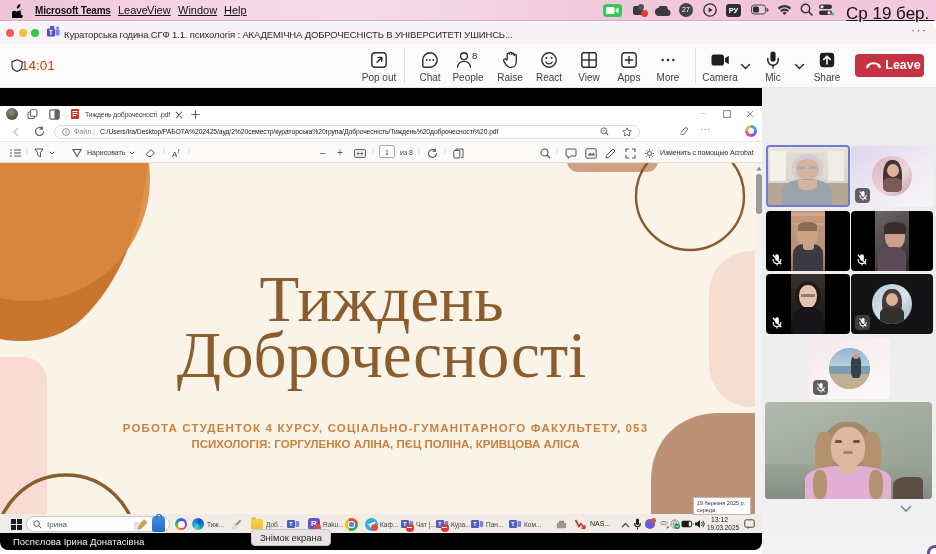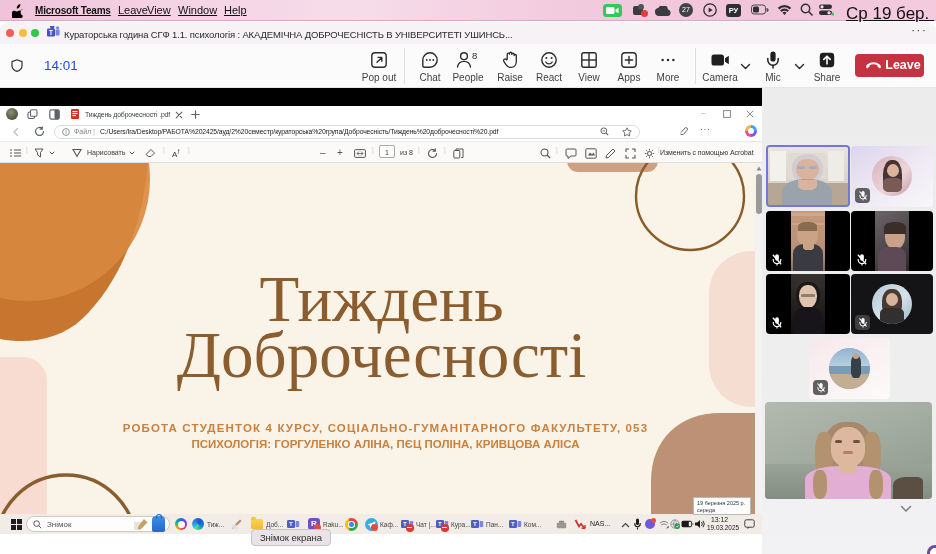--- a/index.html
+++ b/index.html
@@ -112,21 +112,21 @@
         <circle cx="5.2" cy="0.9" r="2.2" fill="#4b53bc"></circle>
         <text x="4" y="8.6" font-size="6.5" fill="#fff" font-family="Liberation Sans" text-anchor="middle" font-weight="bold">T</text>
       </svg>
     <span class="abs" id="title-text">Кураторська година СГФ 1.1. психологія : АКАДЕМІЧНА ДОБРОЧЕСНІСТЬ В УНІВЕРСИТЕТІ УШИНСЬ...</span>
     <span class="abs" style="left:911px;top:0px;font-size:13px;color:#555;letter-spacing:1px;">···</span>
   </div>
   <div class="abs" id="toolbar">
     <svg class="abs" style="left:11px;top:15px" width="12" height="13" viewBox="0 0 12 13">
         <path d="M6 .8 11 2.6v4.2c0 3-2.2 4.8-5 5.6C3.2 11.6 1 9.8 1 6.8V2.6z" fill="none" stroke="#333" stroke-width="1.2" stroke-linejoin="round"></path>
       </svg>
-    <span class="abs" style="left:44px;top:14px;font-size:13.5px;color:#1d4ed8;">14:01</span>
+    <span class="abs" style="left:21px;top:14px;font-size:13.5px;color:#c2410c;">14:01</span>
     <div class="tbtn" style="left:354px;width:50px;">
       <svg width="20" height="20" viewBox="0 0 20 20">
           <rect x="2.8" y="2.8" width="14.4" height="14.4" rx="3.2" fill="none" stroke="#2b2b2b" stroke-width="1.4"></rect>
           <path d="M8 12.3 12.6 7.7M9 7.4h3.8v3.8" fill="none" stroke="#2b2b2b" stroke-width="1.4" stroke-linecap="round" stroke-linejoin="round"></path>
         </svg>
       Pop out
     </div>
     <div class="tdiv" style="left:404px;"></div>
     <div class="tbtn" style="left:408px;width:44px;">
       <svg width="20" height="20" viewBox="0 0 20 20">
@@ -376,21 +376,21 @@
             <rect x="0" y="0" width="5" height="5" fill="#1d1d1f"></rect>
             <rect x="6" y="0" width="5" height="5" fill="#1d1d1f"></rect>
             <rect x="0" y="6" width="5" height="5" fill="#1d1d1f"></rect>
             <rect x="6" y="6" width="5" height="5" fill="#1d1d1f"></rect>
           </svg>
         <div class="abs" style="left:26px;top:2px;width:144px;height:16px;background:#fdfdfd;border:1px solid #cfc9c2;border-radius:9px;"></div>
         <svg class="abs" style="left:33px;top:6px" width="9" height="9" viewBox="0 0 9 9">
             <circle cx="3.6" cy="3.6" r="2.8" fill="none" stroke="#555" stroke-width="1"></circle>
             <line x1="5.8" y1="5.8" x2="8.2" y2="8.2" stroke="#555" stroke-width="1"></line>
           </svg>
-        <span class="abs" style="left:47px;top:6px;font-size:8px;color:#555;">Знімок</span>
+        <span class="abs" style="left:47px;top:6px;font-size:8px;color:#555;">Ірина</span>
         <svg class="abs" style="left:134px;top:4px" width="16" height="13" viewBox="0 0 16 13">
             <path d="M1 4l8 0 0 8-8 0z" fill="#e8e2d8" transform="skewX(-12)"></path>
             <path d="M10 1 13.5 4.5 7 11 4 11.5 4.5 8z" fill="#c9a15f"></path>
           </svg>
         <div class="abs" style="left:152px;top:2px;width:13px;height:16px;background:linear-gradient(#3f8fe8,#2569c8);border-radius:4px 4px 2px 2px;">
             <div style="position:absolute;left:3.5px;top:-2px;width:6px;height:5px;border:1.3px solid #2e66a8;border-bottom:none;border-radius:3px 3px 0 0;"></div>
           </div>
         <div class="abs" style="left:175px;top:4px;width:12px;height:12px;border-radius:50%;background:conic-gradient(#2563eb,#7c3aed,#db2777,#f59e0b,#10b981,#2563eb);">
             <div style="position:absolute;left:2.5px;top:2.5px;width:7px;height:7px;border-radius:50%;background:#fff;"></div>
           </div>
@@ -493,20 +493,23 @@
           </svg>
         <span class="abs" style="left:711px;top:2px;font-size:6.8px;color:#222;">13:12</span>
         <span class="abs" style="left:707px;top:10px;font-size:6.4px;color:#222;">19.03.2025</span>
         <svg class="abs" style="left:744px;top:5px" width="11" height="11" viewBox="0 0 11 11">
             <rect x="0.8" y="0.8" width="9.4" height="7.4" rx="1.5" fill="none" stroke="#444" stroke-width="1"></rect>
             <path d="M4 8.2 3 10.2l3-2z" fill="#444"></path>
           </svg>
       </div>
     </div>
     <div id="underbar"></div>
+    <div id="blackbar">
+        <span id="presname">Поспєлова Ірина Донатасівна</span>
+      </div>
   </div>
   <div class="abs" id="sidebar">
 
     <div class="tile" style="left:4px;top:57px;width:84px;height:62px;border:2px solid #7477d4;background:#b9afa2;">
       <div class="abs" style="left:0;top:0;width:80px;height:38px;background:linear-gradient(#e8e4dc,#d8d2c6);"></div>
       <div class="abs" style="left:2px;top:4px;width:16px;height:30px;background:#f3f1ec;"></div>
       <div class="abs" style="left:60px;top:4px;width:16px;height:30px;background:#eeece6;"></div>
       <div class="abs" style="left:20px;top:6px;width:38px;height:26px;background:#e0dbd0;"></div>
       <div class="abs" style="left:0px;top:36px;width:80px;height:24px;background:#b5a695;"></div>
       <div class="abs" style="left:24px;top:7px;width:31px;height:28px;border-radius:48% 48% 42% 42%;background:#d3ccd4;"></div>

